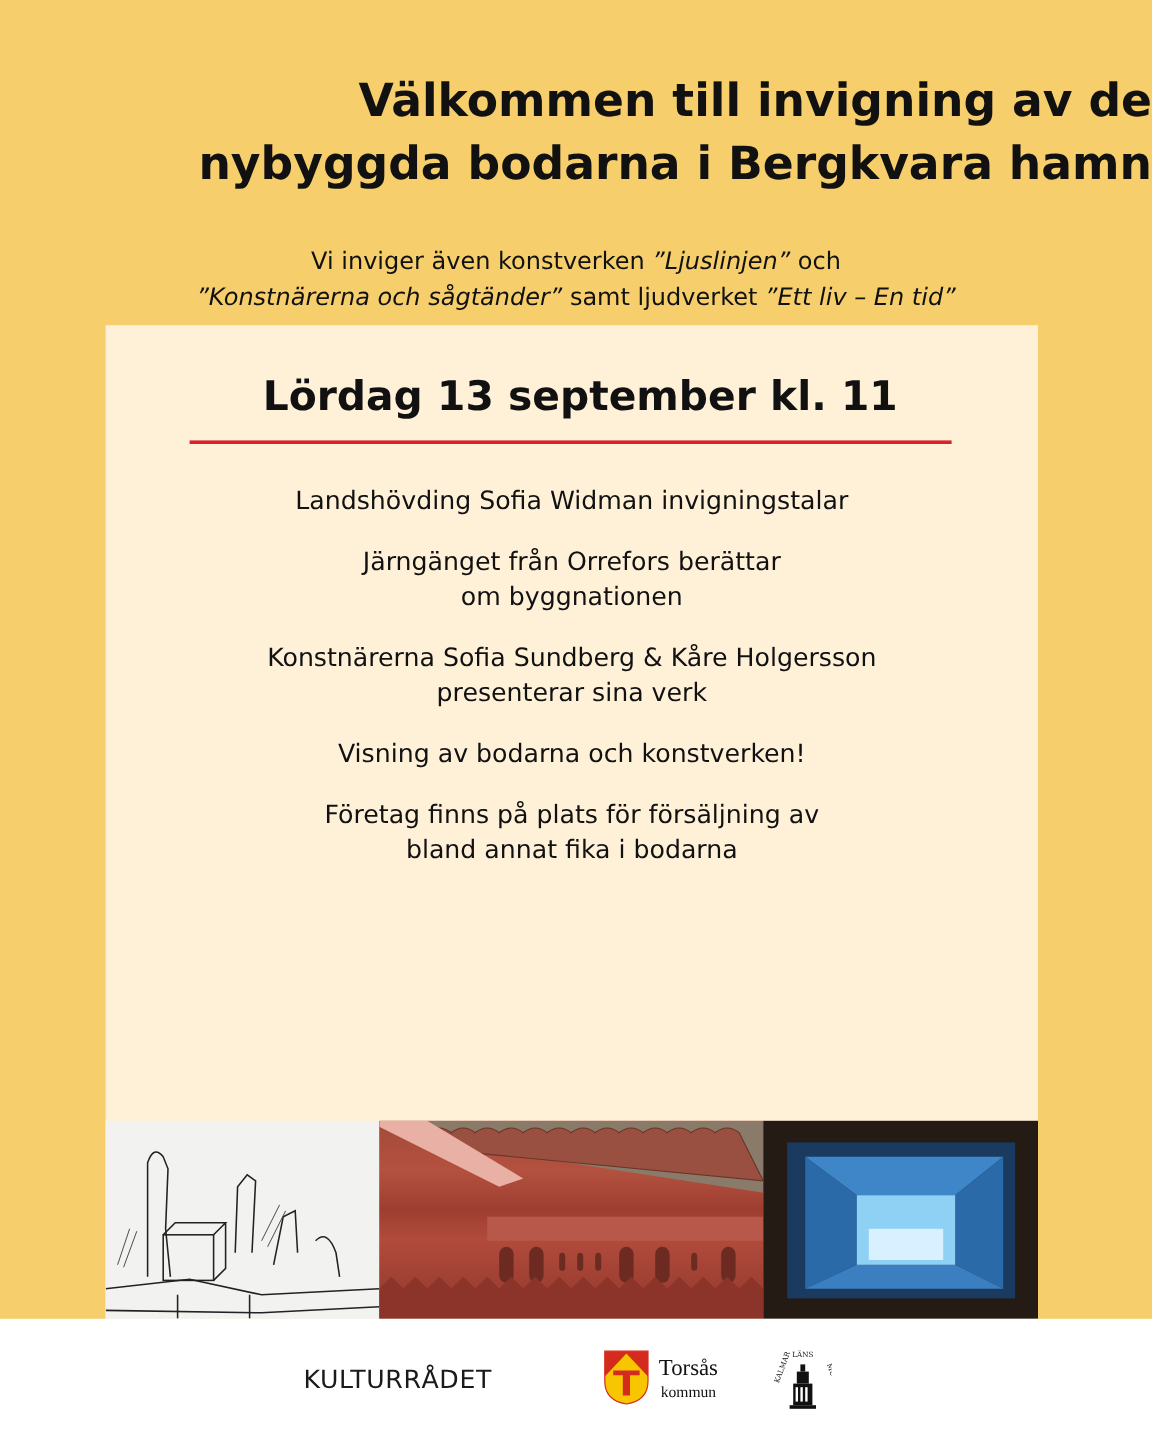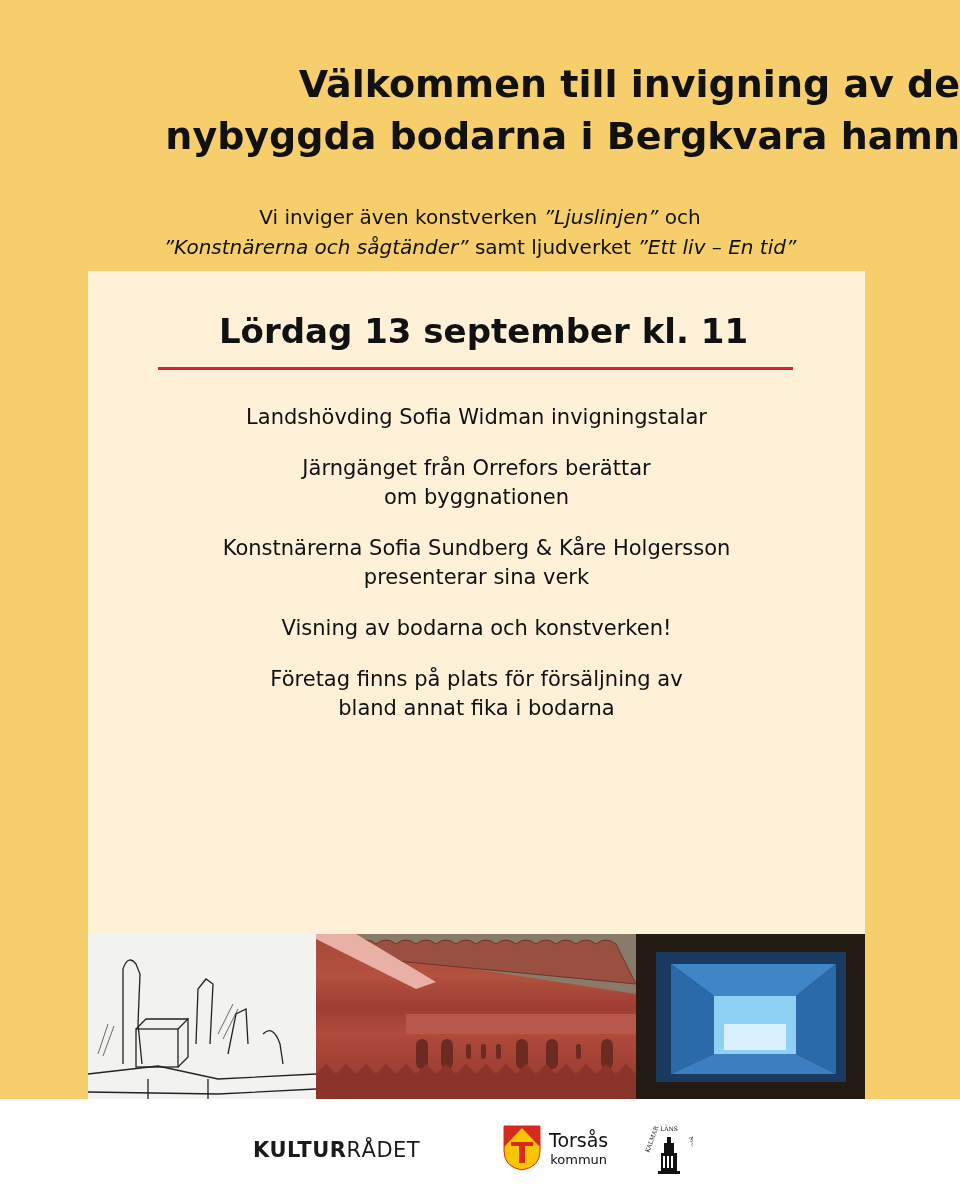--- a/index.html
+++ b/index.html
@@ -39,22 +39,22 @@
   .photo-sketch { width: 228px; background: #f2f2f0; }
   .photo-shed { width: 320px; background: linear-gradient(180deg,#a44a3a 0%,#b4513f 25%,#9d3e31 45%,#b14b3b 60%,#8f372c 100%); }
   .photo-light { width: 229px; background: #231b14; }
 
   .footer {
     position: absolute; left: 0; top: 1099px; width: 960px; height: 101px; background: #ffffff;
   }
   .logo-kultur {
     position: absolute; left: 253px; top: 39px; font-size: 21px; letter-spacing: 0.5px; color: #1a1a1a;
   }
-  .logo-kultur b { font-weight: 700; }
-  .logo-torsas { position: absolute; left: 503px; top: 26px; display: flex; align-items: center; }
+  .logo-kultur b { font-weight: 400; }
+  .logo-torsas { position: absolute; left: 503px; top: 26px; display: flex; align-items: center; font-family: Liberation Serif, serif; }
   .logo-torsas .txt { margin-left: 8px; line-height: 1; }
   .logo-torsas .t1 { font-size: 19px; display: block; }
   .logo-torsas .t2 { font-size: 13px; display: block; margin-top: 3px; text-align: center; }
   .logo-museum { position: absolute; left: 645px; top: 24px; }
 </style>
 </head>
 <body>
 
 <div class="title">
   <div>Välkommen till invigning av de</div>

